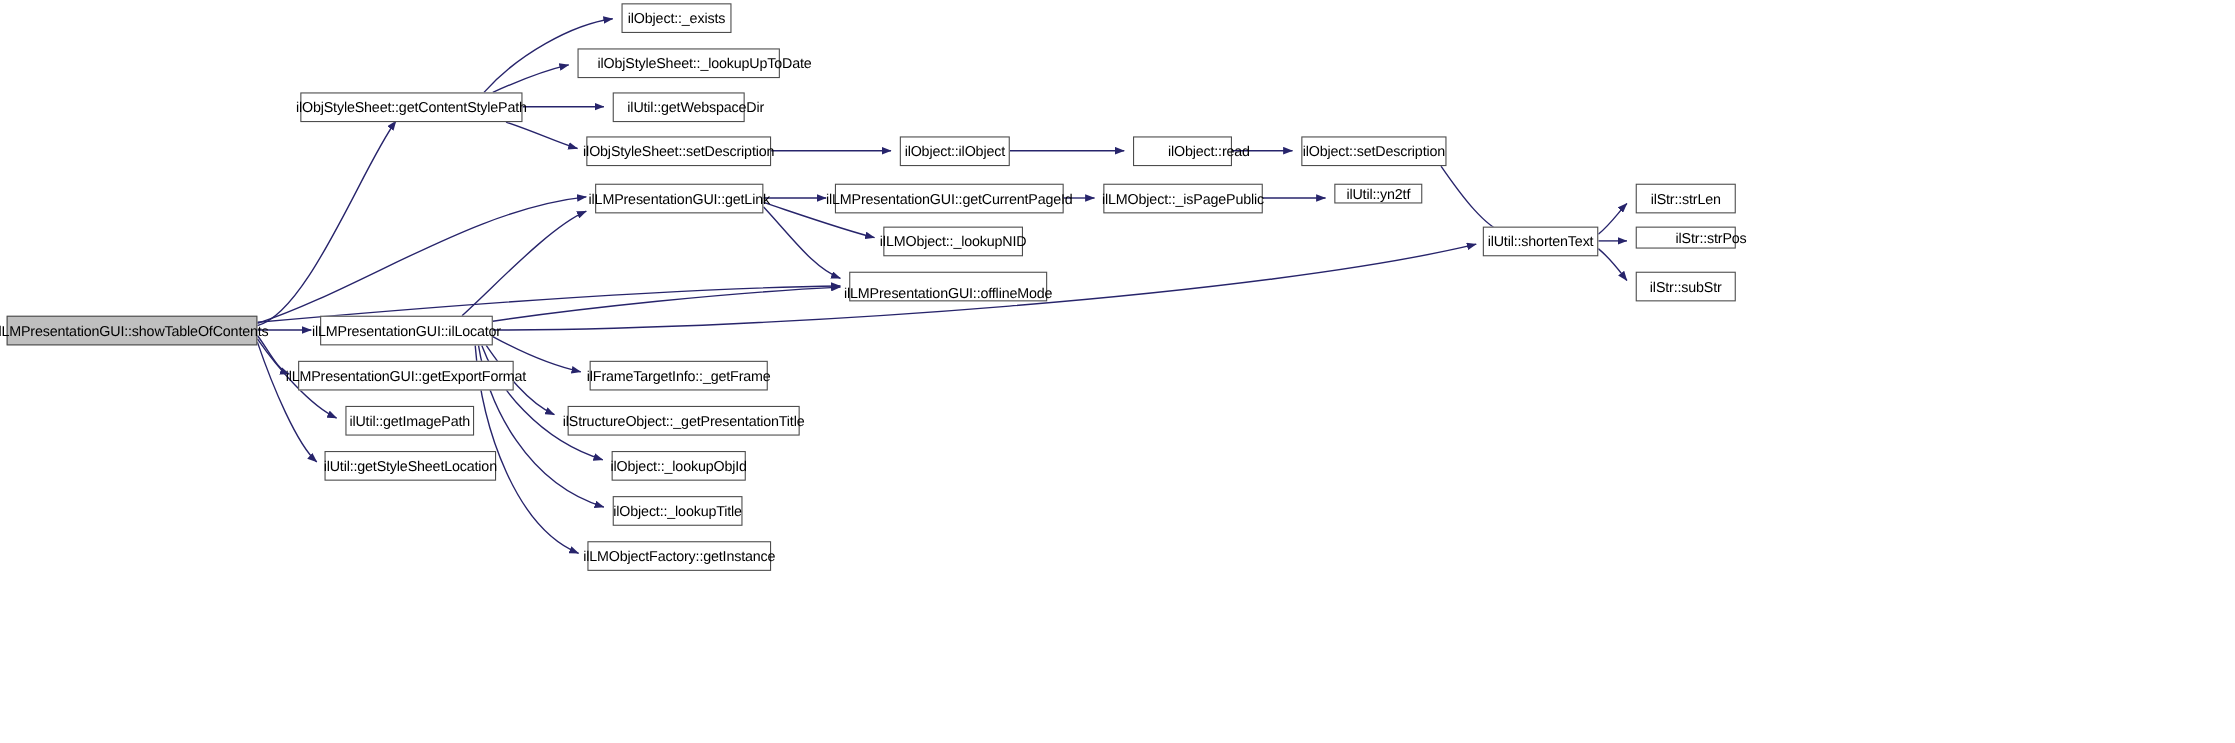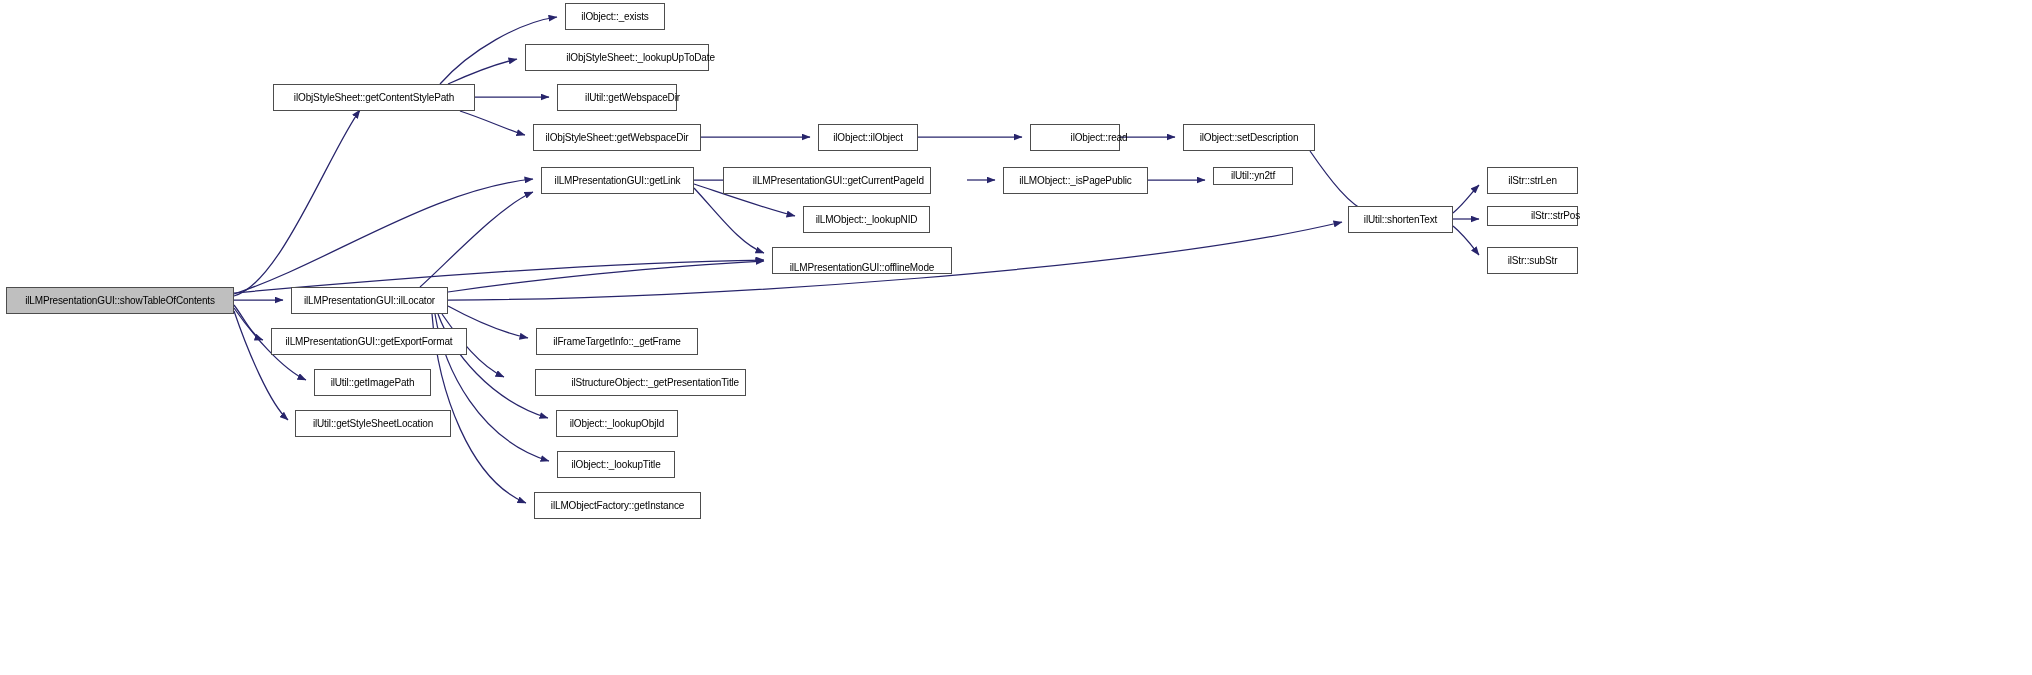--- a/index.html
+++ b/index.html
@@ -23,21 +23,21 @@
     width: 2032px;
     height: 675px;
     pointer-events: none;
   }
   .node {
     position: absolute;
     box-sizing: border-box;
     border: 1.3px solid #4d4d4d;
     background: #ffffff;
     color: #000000;
-    font-size: 10px;
+    font-size: 13px;
     line-height: 1;
     display: flex;
     align-items: center;
     justify-content: center;
     white-space: nowrap;
     letter-spacing: -0.15px;
     height: 27px;
   }
   .node.root {
     background: #bfbfbf;
@@ -102,35 +102,35 @@
       <div class="node" style="left: 565px; top: 3px; width: 100px; height: 27px;">
         <span class="node-label">ilObject::_exists</span>
       </div>
       <div class="node" style="left: 525px; top: 44px; width: 184px; height: 27px; padding-left: 47px;">
         <span class="node-label">ilObjStyleSheet::_lookupUpToDate</span>
       </div>
       <div class="node" style="left: 557px; top: 84px; width: 120px; height: 27px; padding-left: 31px;">
         <span class="node-label">ilUtil::getWebspaceDir</span>
       </div>
       <div class="node" style="left: 533px; top: 124px; width: 168px; height: 27px;">
-        <span class="node-label">ilObjStyleSheet::getWebspaceDir</span>
+        <span class="node-label">ilObjStyleSheet::setDescription</span>
       </div>
       <div class="node" style="left: 818px; top: 124px; width: 100px; height: 27px;">
         <span class="node-label">ilObject::ilObject</span>
       </div>
       <div class="node" style="left: 1030px; top: 124px; width: 90px; height: 27px; padding-left: 48px;">
         <span class="node-label">ilObject::read</span>
       </div>
       <div class="node" style="left: 1183px; top: 124px; width: 132px; height: 27px;">
         <span class="node-label">ilObject::setDescription</span>
       </div>
       <div class="node" style="left: 541px; top: 167px; width: 153px; height: 27px;">
         <span class="node-label">ilLMPresentationGUI::getLink</span>
       </div>
-      <div class="node" style="left: 723px; top: 167px; width: 208px; height: 27px; justify-content: flex-end;">
+      <div class="node" style="left: 759px; top: 167px; width: 208px; height: 27px;">
         <span class="node-label">ilLMPresentationGUI::getCurrentPageId</span>
       </div>
       <div class="node" style="left: 1003px; top: 167px; width: 145px; height: 27px;">
         <span class="node-label">ilLMObject::_isPagePublic</span>
       </div>
       <div class="node" style="left: 1213px; top: 167px; width: 80px; height: 18px;">
         <span class="node-label">ilUtil::yn2tf</span>
       </div>
       <div class="node" style="left: 1487px; top: 167px; width: 91px; height: 27px;">
         <span class="node-label">ilStr::strLen</span>
@@ -155,21 +155,21 @@
       </div>
       <div class="node" style="left: 271px; top: 328px; width: 196px; height: 27px;">
         <span class="node-label">ilLMPresentationGUI::getExportFormat</span>
       </div>
       <div class="node" style="left: 536px; top: 328px; width: 162px; height: 27px;">
         <span class="node-label">ilFrameTargetInfo::_getFrame</span>
       </div>
       <div class="node" style="left: 314px; top: 369px; width: 117px; height: 27px;">
         <span class="node-label">ilUtil::getImagePath</span>
       </div>
-      <div class="node" style="left: 535px; top: 369px; width: 211px; height: 27px; justify-content: flex-end;">
+      <div class="node" style="left: 516px; top: 369px; width: 211px; height: 27px;">
         <span class="node-label">ilStructureObject::_getPresentationTitle</span>
       </div>
       <div class="node" style="left: 295px; top: 410px; width: 156px; height: 27px;">
         <span class="node-label">ilUtil::getStyleSheetLocation</span>
       </div>
       <div class="node" style="left: 556px; top: 410px; width: 122px; height: 27px;">
         <span class="node-label">ilObject::_lookupObjId</span>
       </div>
       <div class="node" style="left: 557px; top: 451px; width: 118px; height: 27px;">
         <span class="node-label">ilObject::_lookupTitle</span>

